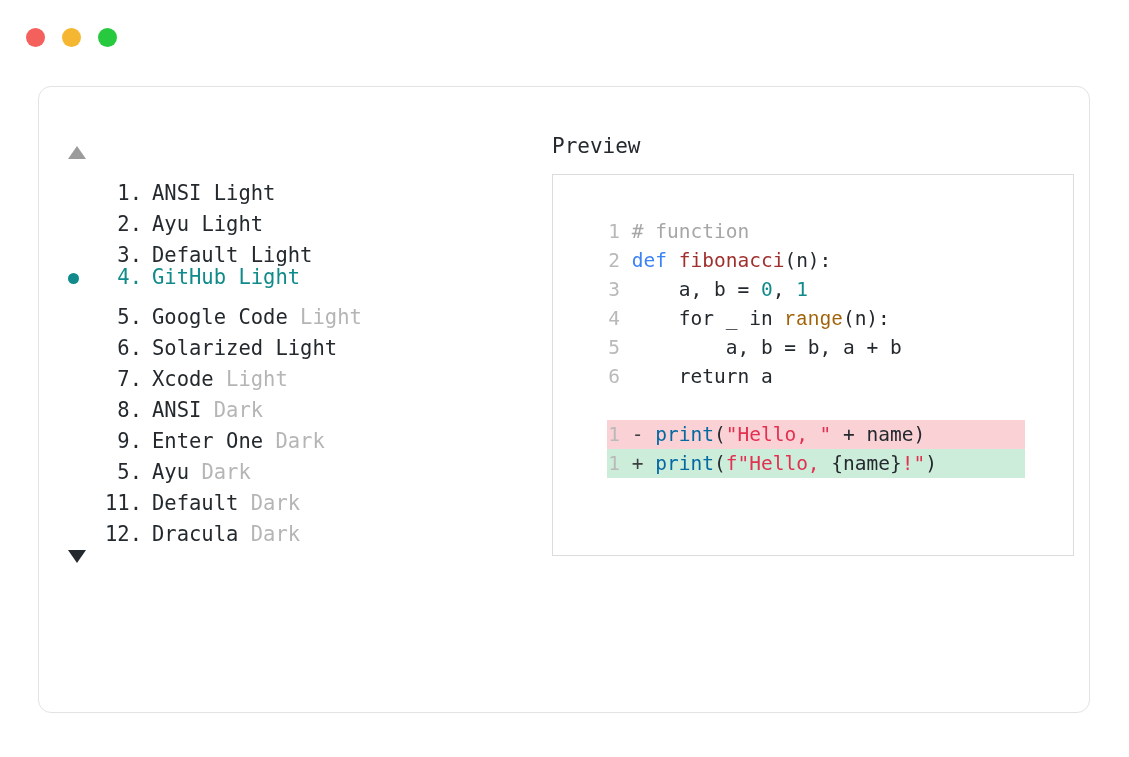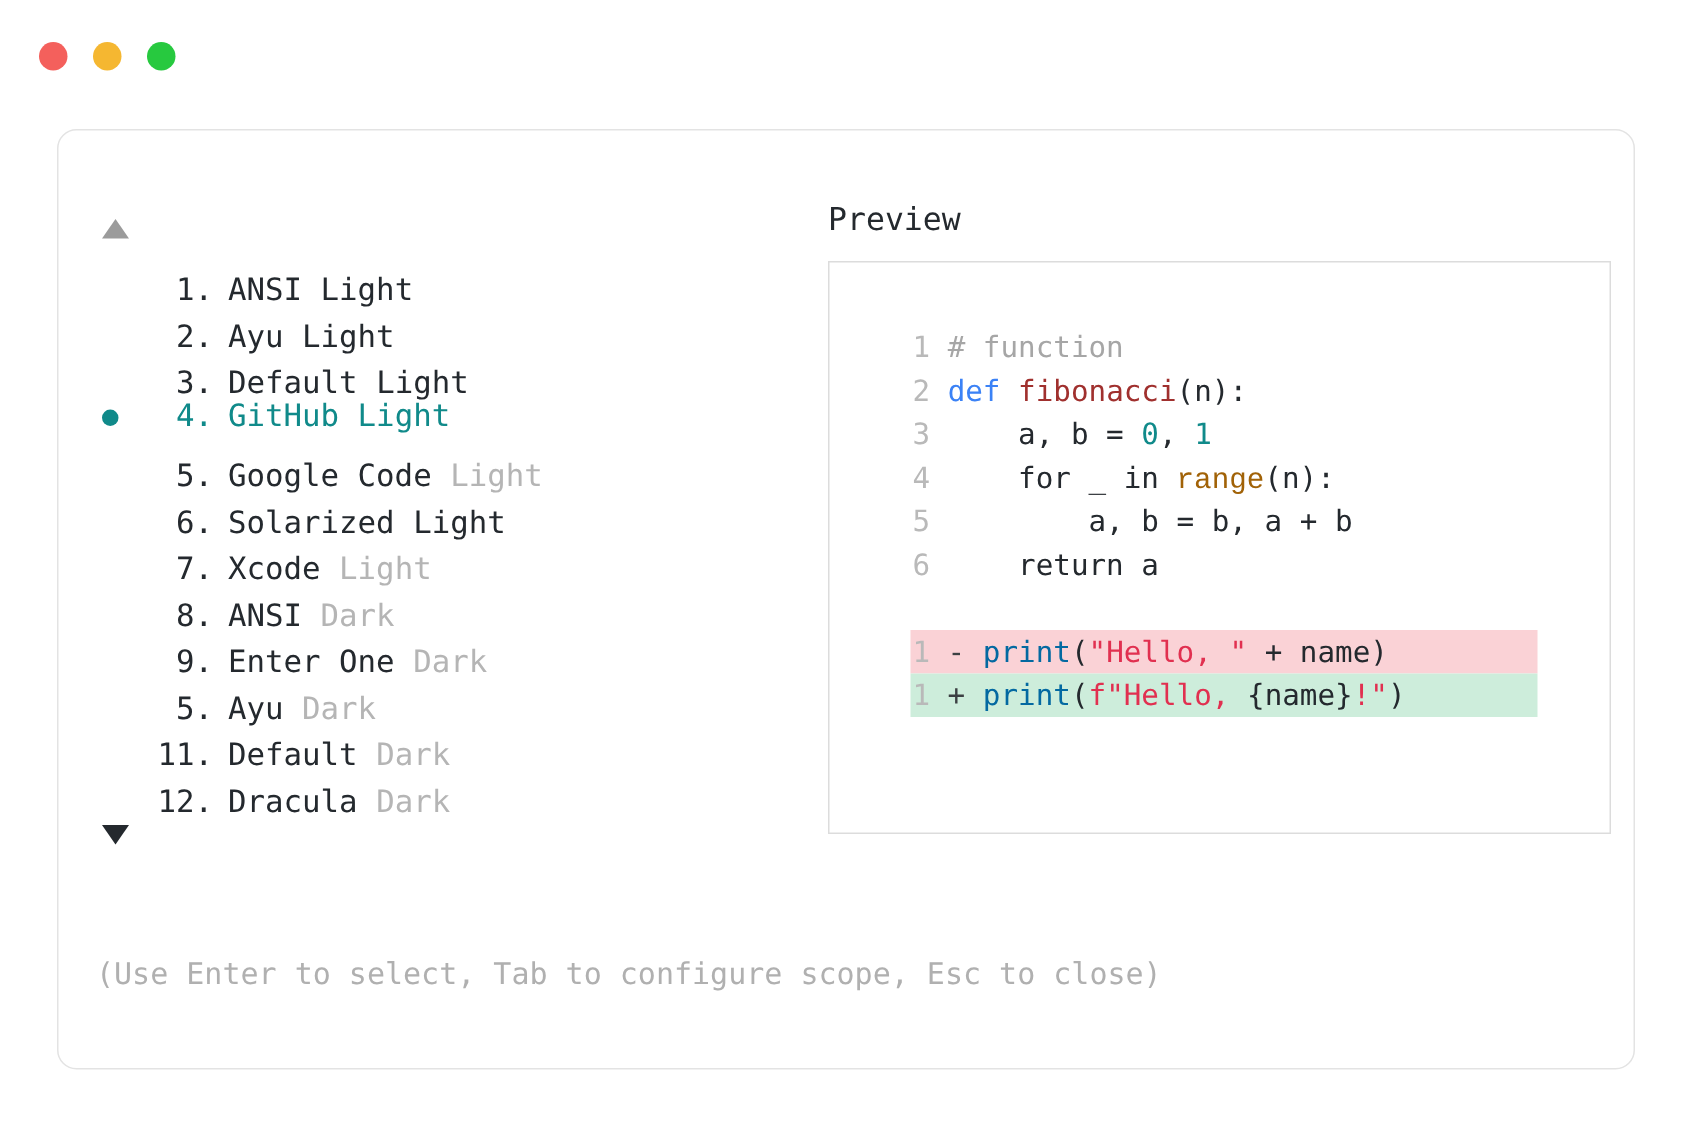--- a/index.html
+++ b/index.html
@@ -221,16 +221,15 @@
       <div class="scroll-arrow arrow-down"></div>
     </div>
 
     <div class="col-right">
       <div class="pane-title">Preview</div>
       <div class="preview-box">
         <div class="code"><span class="code-line"><span class="ln">1</span><span class="t-plain"> </span><span class="t-comment"># function</span></span><span class="code-line"><span class="ln">2</span><span class="t-plain"> </span><span class="t-def">def </span><span class="t-fn">fibonacci</span><span class="t-plain">(n):</span></span><span class="code-line"><span class="ln">3</span><span class="t-plain">     a, b = </span><span class="t-num">0</span><span class="t-plain">, </span><span class="t-num">1</span></span><span class="code-line"><span class="ln">4</span><span class="t-plain">     for _ in </span><span class="t-builtin">range</span><span class="t-plain">(n):</span></span><span class="code-line"><span class="ln">5</span><span class="t-plain">         a, b = b, a + b</span></span><span class="code-line"><span class="ln">6</span><span class="t-plain">     return a</span></span><span class="code-gap"> </span><span class="code-line diff-del"><span class="ln">1</span><span class="t-sign-del"> - </span><span class="t-print">print</span><span class="t-plain">(</span><span class="t-str">"Hello, "</span><span class="t-plain"> + name)</span></span><span class="code-line diff-add"><span class="ln">1</span><span class="t-sign-add"> + </span><span class="t-print">print</span><span class="t-plain">(</span><span class="t-str">f"Hello, </span><span class="t-plain">{name}</span><span class="t-str">!"</span><span class="t-plain">)</span></span></div>
       </div>
     </div>
 
-    <div class="hint">(Use Enter to select, Tab to configure scope, Esc to close)</div>
 
   </div>
 </div>
 
 </body></html>

